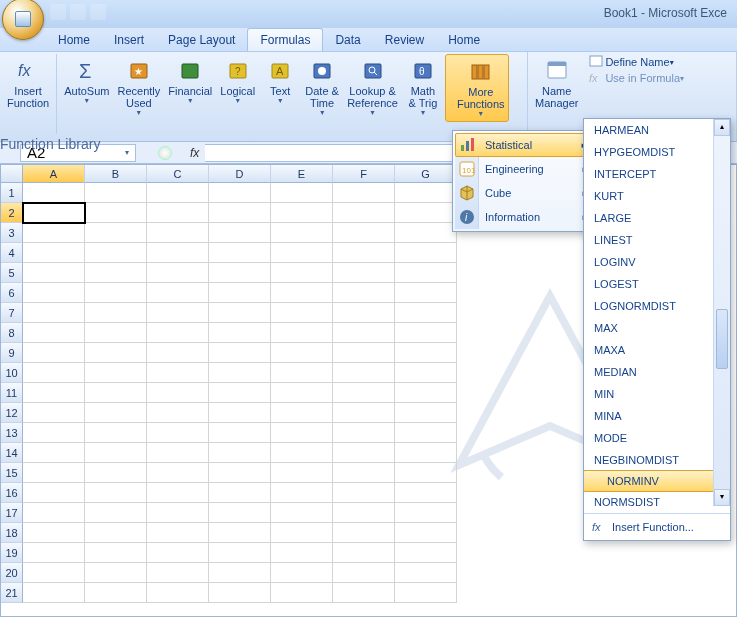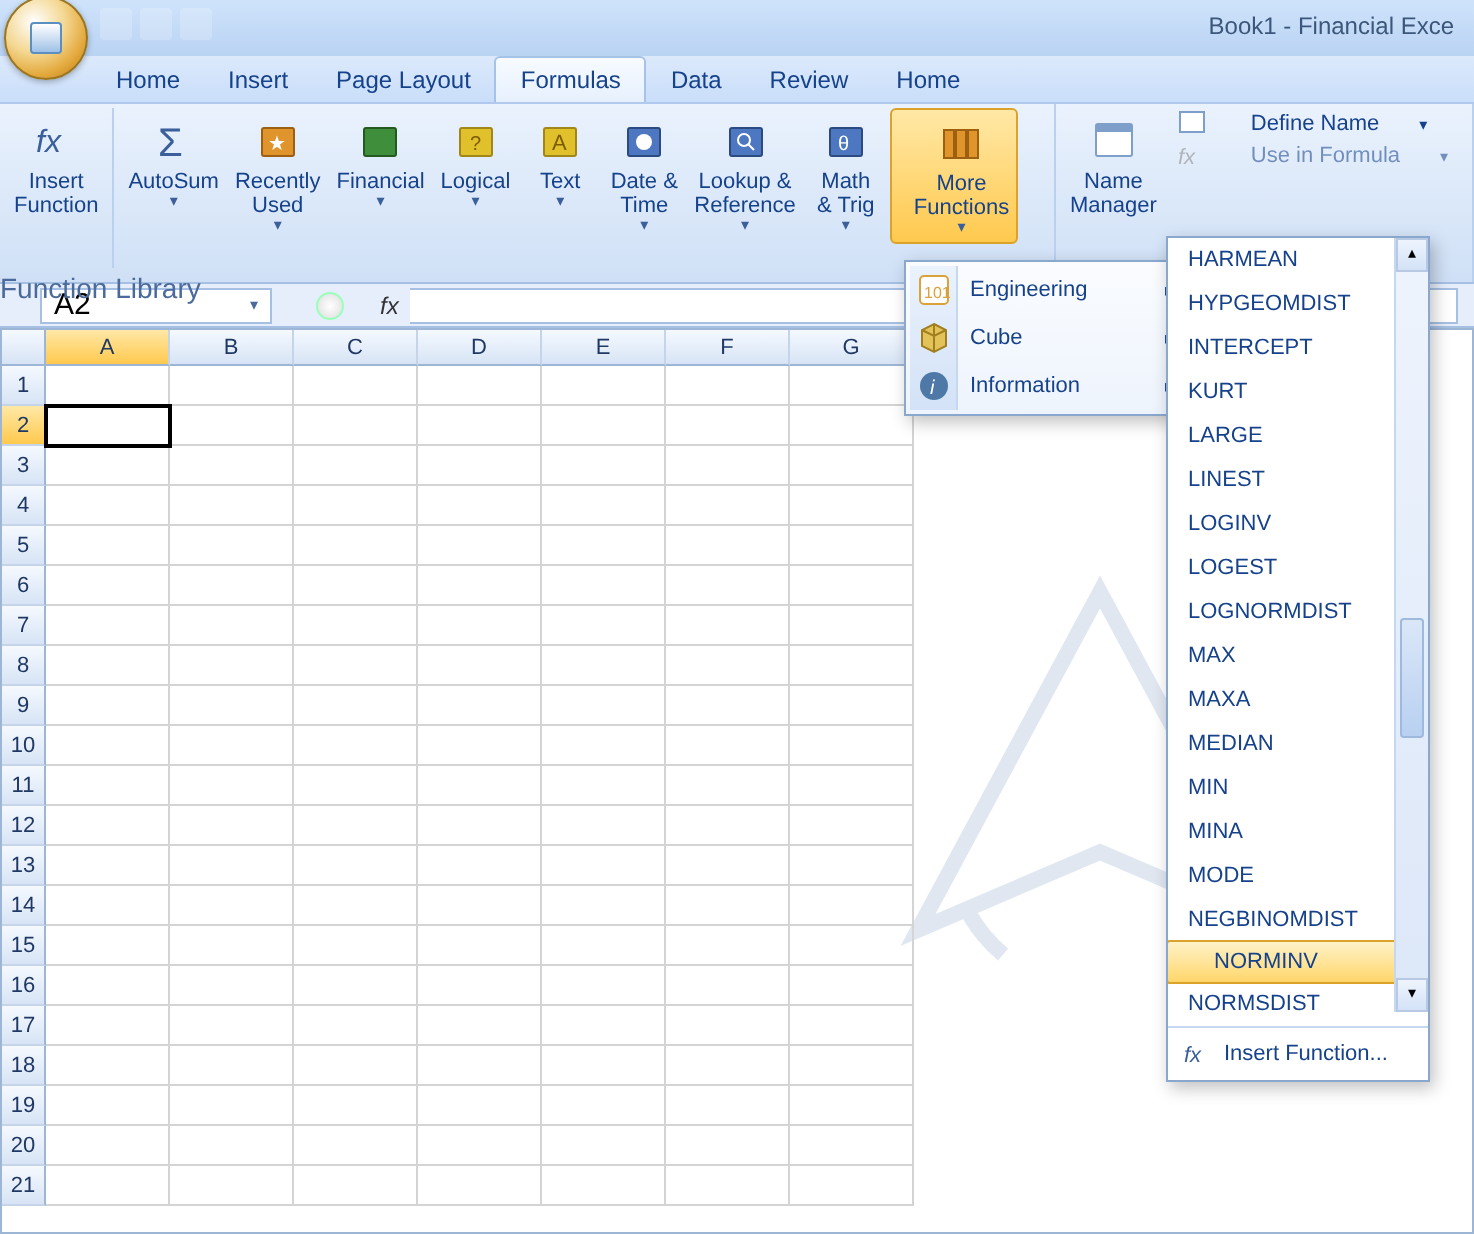--- a/index.html
+++ b/index.html
@@ -20,21 +20,21 @@
 
 
 .ribbon { height: 90px; background: linear-gradient(#eaf2fd,#cfe0f6); border-bottom: 1px solid #a6c0e3; display: flex; position: relative; }
 .group { border-right: 1px solid #b9d0ef; display: flex; flex-direction: column; }
 .group-body { flex: 1; display: flex; align-items: flex-start; padding: 2px 4px; gap: 2px; }
 .group-label { font-size: 14px; color: #4b6a9b; text-align: left; padding-bottom: 2px; }
 .rbtn { display: flex; flex-direction: column; align-items: center; justify-content: flex-start; padding: 2px 3px; font-size: 11px; color: #15428b; border-radius: 3px; min-width: 40px; line-height: 1.1; text-align: center; }
 .rbtn.active { background: linear-gradient(#ffe8a6,#ffc94e); border:1px solid #dca32a;padding-left:11px; }
 .rbtn .ico { width: 28px; height: 28px; margin-bottom: 1px; display:flex;align-items:center;justify-content:center; }
 .rbtn .dd { font-size: 8px; color: #3a5f9b; }
-.small-row { display: flex; align-items: center; gap: 20px; font-size: 11px; color: #15428b; padding: 1px 2px; }
+.small-row { display: flex; align-items: center; gap: 0; font-size: 11px; color: #15428b; padding: 1px 2px; }
 .small-row .sico { width: 16px; height: 14px; }
 .vgroup { display:flex; flex-direction:column; padding-left:4px; }
 
 
 .fxbar { height: 22px; display: flex; align-items: center; border-bottom: 1px solid #a6c0e3; background: #e6eefc; }
 .namebox { width: 116px; border: 1px solid #a6c0e3; background: #fff; height: 18px; margin: 0 16px 0 20px; display:flex; align-items:center; padding:0 6px; font-size:15px; justify-content:space-between; }
 .namebox::after{content:"▾"; font-size:8px; color:#4b6a9b;}
 .fxbtns { display:flex; gap:6px; align-items:center; padding:0 6px; }
 .fxcircle { width:14px;height:14px;border-radius:50%;border:1px solid #9fb; background:radial-gradient(#fff,#ddd); }
 .fxlabel { font-style: italic; font-size: 12px; color:#333; padding:0 6px 0 12px;}
@@ -55,21 +55,21 @@
 .activecell { outline: 2px solid #000; outline-offset:-1px; position:absolute; width:62px; height:20px; }
 
 
 .menu { position:absolute; background:linear-gradient(#fafcff,#eef4fd); border:1px solid #8aa8ce; box-shadow:2px 3px 8px rgba(0,0,0,.25); font-size:11px; z-index:50; padding:2px; }
 .menu .gutter { position:absolute; top:2px; bottom:2px; left:2px; width:24px; background:linear-gradient(#eaf2fd,#d3e2f7); border-right:1px solid #c5d7f1;}
 .mitem { position:relative; display:flex; align-items:center; padding: 3px 28px 3px 30px; color:#15428b; height:24px; }
 .mitem:hover, .mitem.sel { background:linear-gradient(#fff2c8,#ffd66b); border:1px solid #dca32a; border-radius:2px; padding: 2px 27px 2px 29px; }
 .marrow::after { content:"▸"; position:absolute; right:8px; font-size:9px;}
 .mico { position:absolute; left:4px; width:16px; height:16px; }
 
-.stat-menu { position:absolute; background:#fff; border:1px solid #8aa8ce; box-shadow:2px 3px 8px rgba(0,0,0,.25); font-size:11px; z-index:50; width:132px; }
+.stat-menu { position:absolute; background:#fff; border:1px solid #8aa8ce; box-shadow:2px 3px 8px rgba(0,0,0,.25); font-size:11px; z-index:50; width:148px; }
 .stat-body { max-height:460px; overflow:hidden; position:relative;}
 .sitem { padding: 5px 10px; color:#15428b; }
 .sitem.sel { background:linear-gradient(#fff2c8,#ffd66b); border:1px solid #dca32a; border-radius:2px; margin:-1px; padding:4px 23px;}
 .sbar { position:absolute; right:0; top:0; bottom:34px; width:17px; background:linear-gradient(#eef4fd,#dce7f8); border-left:1px solid #c5d7f1;}
 .sbar-thumb { position:absolute; left:2px; right:2px; top:190px; height:60px; background:linear-gradient(#dbe7f8,#b8d0f1); border:1px solid #9eb9dc; border-radius:2px;}
 .sbar-btn { height:17px; background:linear-gradient(#eef4fd,#d3e2f7); border:1px solid #b8c9e4; text-align:center; font-size:8px; line-height:14px;}
 .footer-item { border-top:1px solid #c5d7f1; padding:6px 8px; color:#15428b; display:flex; align-items:center; gap:6px;}
 
 
 .watermark { position:absolute; left:420px; top:270px; width:260px; height:260px; opacity:.18; }
@@ -79,21 +79,21 @@
 
 <div class="titlebar">
   <div class="office-btn">
       <div class="office-inner"></div>
     </div>
   <div class="qat">
     <div class="qat-btn"></div>
     <div class="qat-btn"></div>
     <div class="qat-btn"></div>
   </div>
-  <div class="titletxt">Book1 - Financial Exce</div>
+  <div class="titletxt">Book1 - Microsoft Exce</div>
 </div>
 
 <div class="tabs">
   <div class="tab">Home</div>
   <div class="tab">Insert</div>
   <div class="tab">Page Layout</div>
   <div class="tab active">Formulas</div>
   <div class="tab">Data</div>
   <div class="tab">Review</div>
   <div class="tab">Home</div>
@@ -481,20 +481,28 @@
         <div class="cell"></div>
         <div class="cell"></div>
         <div class="cell"></div>
       </div>
       <div class="activecell" style="left: 0px; top: 20px;"></div>
     </div>
 </div>
 
 <div class="menu" style="top:130px; left:452px; width:146px;">
   <div class="gutter"></div>
+  <div class="mitem sel marrow">
+    <svg class="mico">
+        <rect x="1" y="8" width="3" height="6" fill="#6a9f58"></rect>
+        <rect x="6" y="4" width="3" height="10" fill="#4e79a7"></rect>
+        <rect x="11" y="1" width="3" height="13" fill="#e15759"></rect>
+      </svg>
+    <span>Statistical</span>
+  </div>
   <div class="mitem marrow">
     <svg class="mico">
         <rect x="1" y="1" width="14" height="14" rx="2" fill="#fff" stroke="#d9a23a"></rect>
         <text x="3" y="12" font-size="8" fill="#d9a23a">101</text>
       </svg>
     <span>Engineering</span>
   </div>
   <div class="mitem marrow">
     <svg class="mico">
         <path d="M8 1 L14 4 L14 12 L8 15 L2 12 L2 4 Z" fill="#e3c25a" stroke="#a17f1e"></path>

